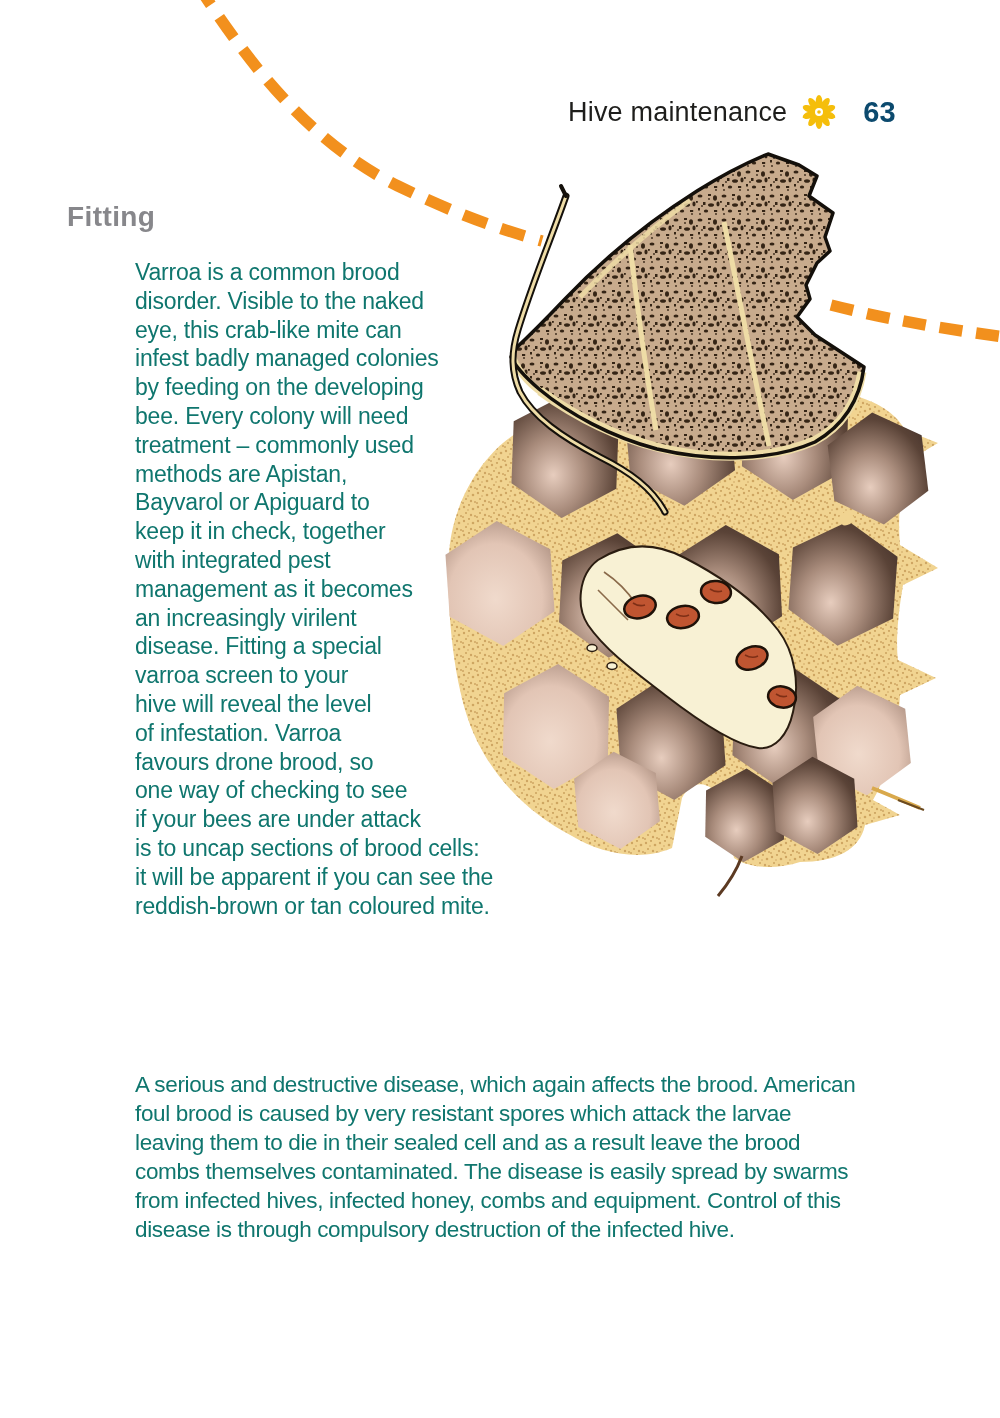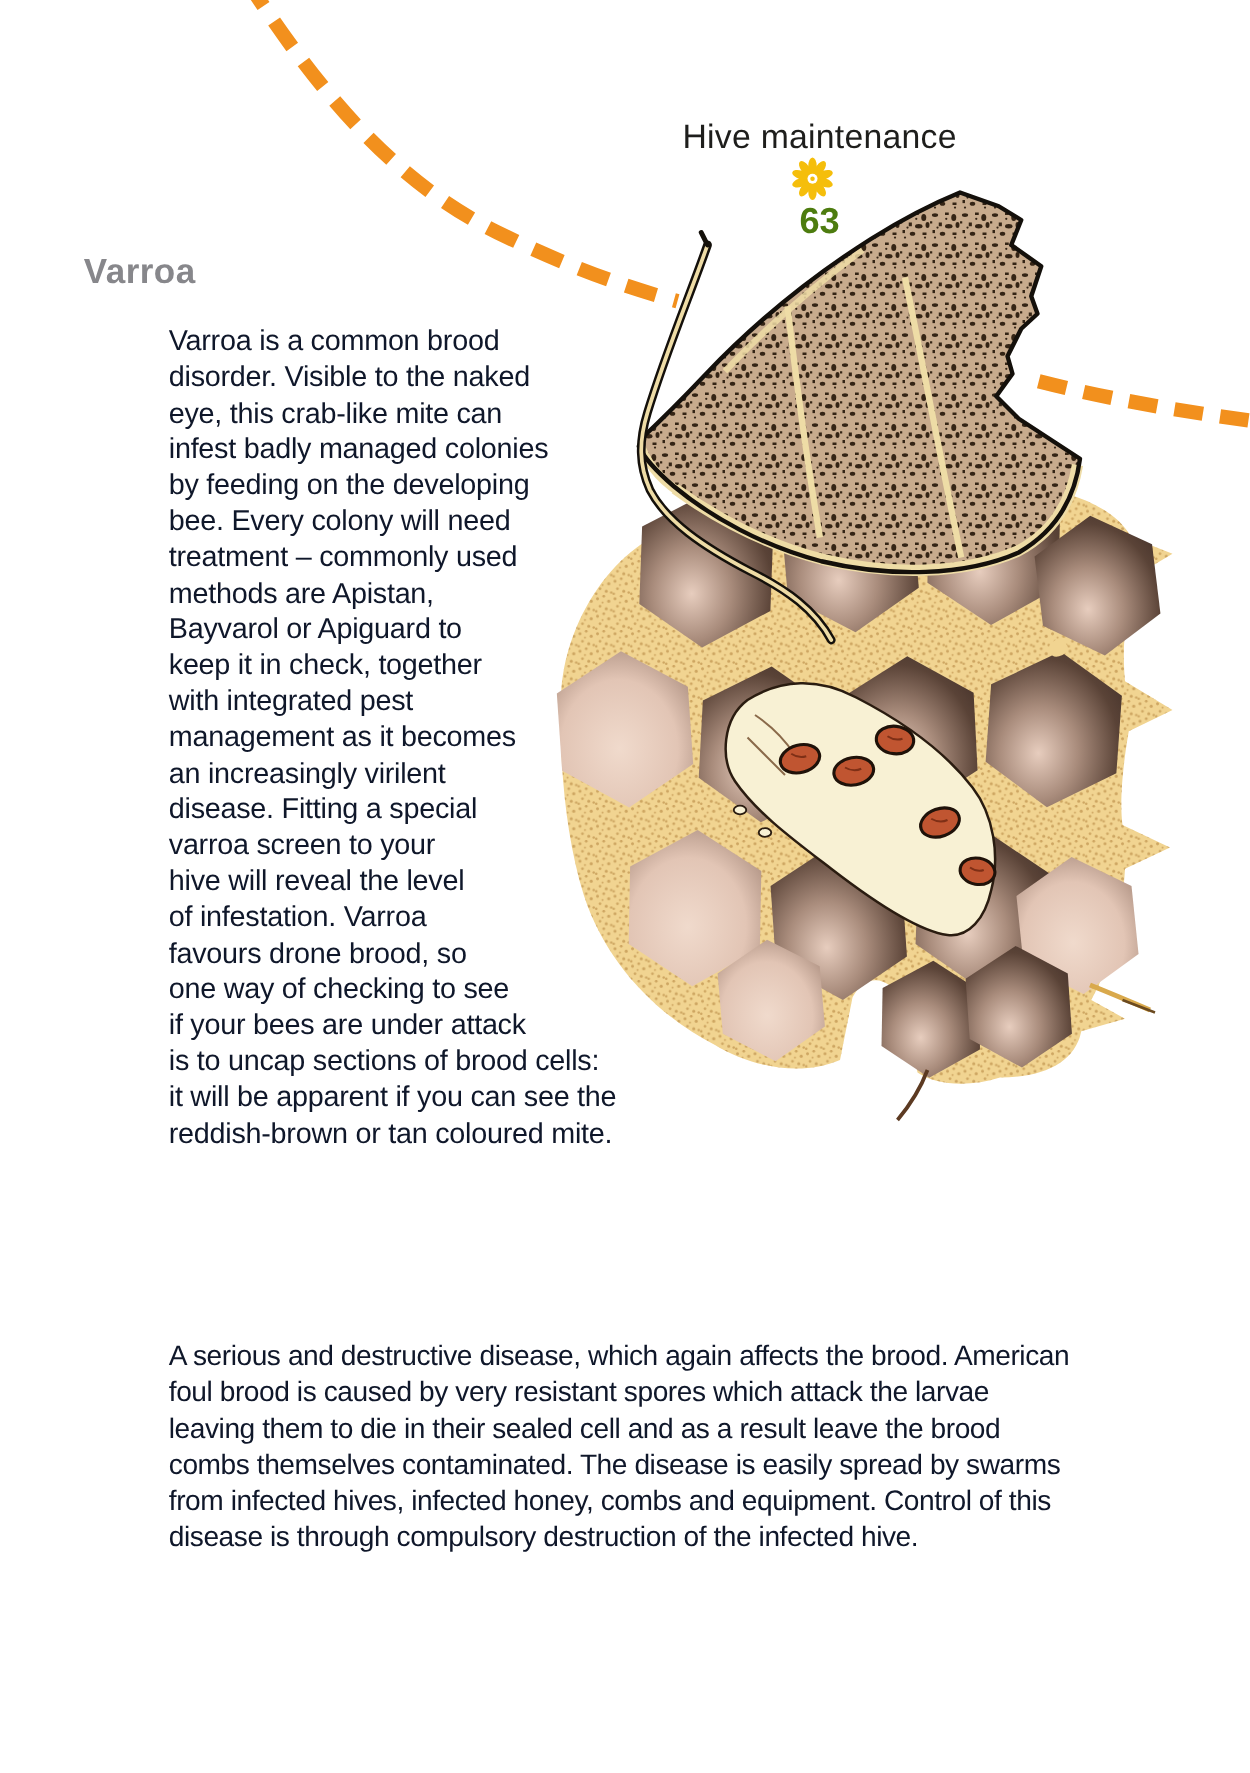--- a/index.html
+++ b/index.html
@@ -1,28 +1,28 @@
 <!DOCTYPE html>
 <html><head>
 <meta charset="utf-8">
 <style>
   html,body{margin:0;padding:0;background:#ffffff;}
   body{width:1000px;height:1418px;position:relative;overflow:hidden;
        font-family:"Liberation Sans","DejaVu Sans",sans-serif;color:#1e1e1c;}
   .abs{position:absolute;}
   #page{position:relative;width:1000px;height:1418px;background:#fff;}
   #illustration{left:0;top:0;width:1000px;height:1030px;pointer-events:none;z-index:1;}
-  .header-row{left:546px;top:94px;display:flex;align-items:center;z-index:2;flex-direction:column;}
+  .header-row{left:568px;top:94px;display:flex;align-items:center;z-index:2;}
   .header-title{font-size:27px;color:#1e1e1c;letter-spacing:0.2px;}
   .flower{margin-left:14px;margin-right:26px;width:36px;height:36px;}
-  .page-num{font-size:29px;font-weight:bold;color:#4d7c0f;}
+  .page-num{font-size:29px;font-weight:bold;color:#0c4a6e;}
   h2.sec{font-size:28px;font-weight:bold;color:#87878b;letter-spacing:0.4px;margin:0;z-index:2;}
   #varroa-heading{left:67px;top:201px;}
   #afb-heading{left:67px;top:971px;}
-  .body-text{white-space:pre;color:#0f172a;z-index:2;}
+  .body-text{white-space:pre;color:#0f766e;z-index:2;}
   #varroa-body{left:135px;top:258px;font-size:23px;line-height:28.8px;letter-spacing:-0.2px;}
   #afb-body{left:135px;top:1038px;font-size:22.5px;line-height:29px;letter-spacing:-0.35px;margin-top:32px;}
 </style>
 </head>
 <body>
 
 <div id="page">
 
   <svg id="illustration" class="abs" viewBox="0 0 1000 1030" xmlns="http://www.w3.org/2000/svg" xmlns:xlink="http://www.w3.org/1999/xlink">
     <defs>
@@ -196,21 +196,21 @@
         <use href="#p" transform="rotate(252)"></use>
           <use href="#p" transform="rotate(288)"></use>
         <use href="#p" transform="rotate(324)"></use>
       </g>
       <circle r="4" fill="#ffffff"></circle>
       <circle r="1.8" fill="#F5BE0B"></circle>
     </svg>
     <span class="page-num">63</span>
   </div>
 
-  <h2 id="varroa-heading" class="abs sec">Varroa</h2>
+  <h2 id="varroa-heading" class="abs sec">Fitting</h2>
   <div id="varroa-body" class="abs body-text">Varroa is a common brood
 disorder. Visible to the naked
 eye, this crab-like mite can
 infest badly managed colonies
 by feeding on the developing
 bee. Every colony will need
 treatment – commonly used
 methods are Apistan,
 Bayvarol or Apiguard to
 keep it in check, together

